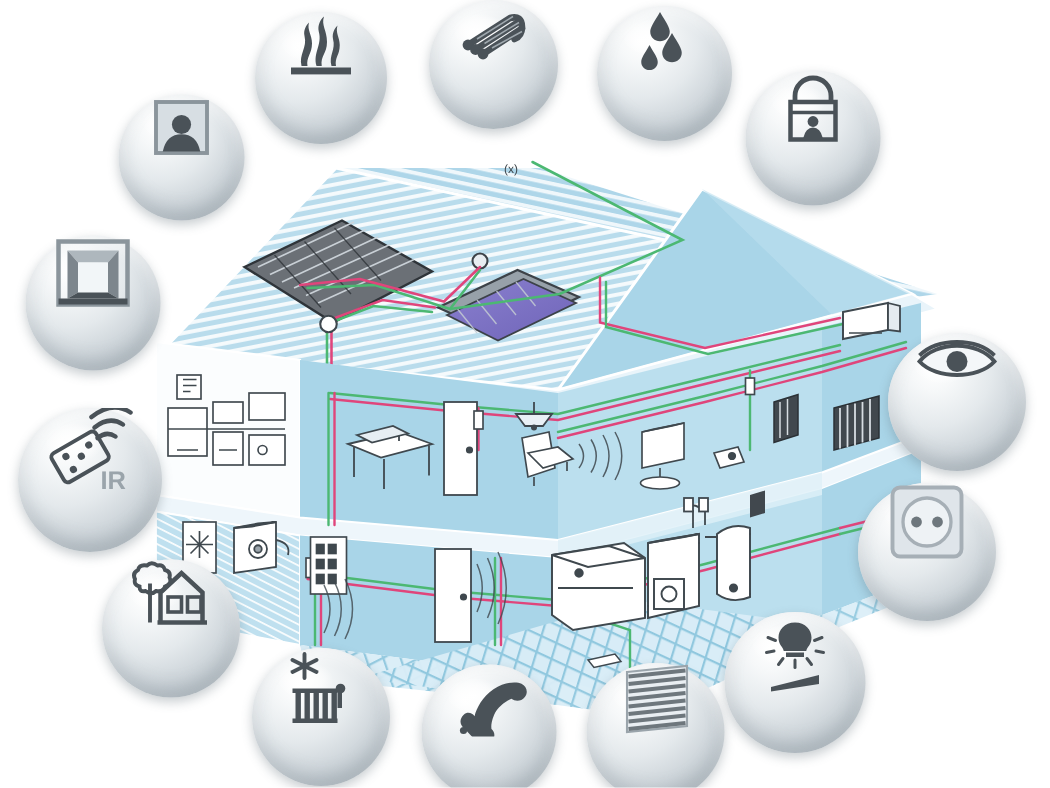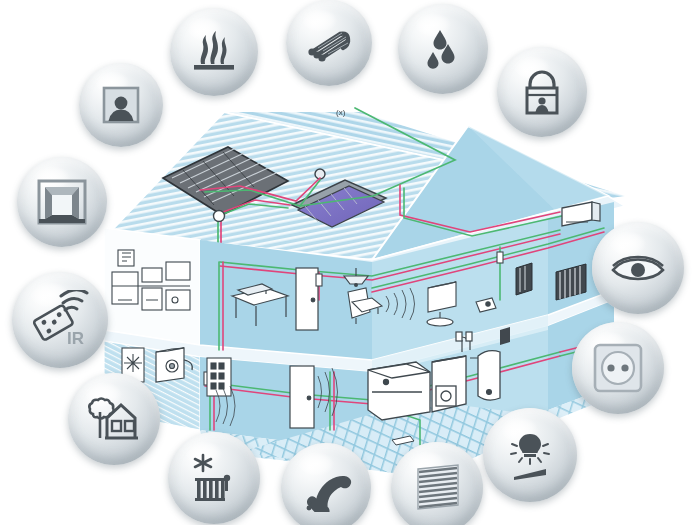--- a/index.html
+++ b/index.html
@@ -15,21 +15,21 @@
   
   .house-layer{position:absolute;left:0;top:0;width:700px;height:525px;}
 
   
   .orb{
     position:absolute;
     border-radius:50%;
     background:
       radial-gradient(circle at 33% 26%, #ffffff 0%, #f6f8f9 16%, #e4e9ec 42%, #cfd6db 63%, #b9c2c8 80%, #aab3ba 92%, #c9d0d5 100%);
     box-shadow:0 3px 7px rgba(90,105,115,.33), inset 0 -6px 12px rgba(120,134,144,.32), inset 0 5px 9px rgba(255,255,255,.75);
-    display:flex;align-items:center;justify-content:center;
+    display:flex;justify-content:center;
     box-sizing:border-box;
   }
   .orb::after{
     content:"";position:absolute;left:19%;top:10%;width:40%;height:27%;
     border-radius:50%;
     background:radial-gradient(ellipse at center, rgba(255,255,255,.95) 0%, rgba(255,255,255,.45) 48%, rgba(255,255,255,0) 72%);
     pointer-events:none;
   }
   .orb svg{display:block;position:relative;z-index:2;}
   .orb .lbl{position:absolute;z-index:3;}

